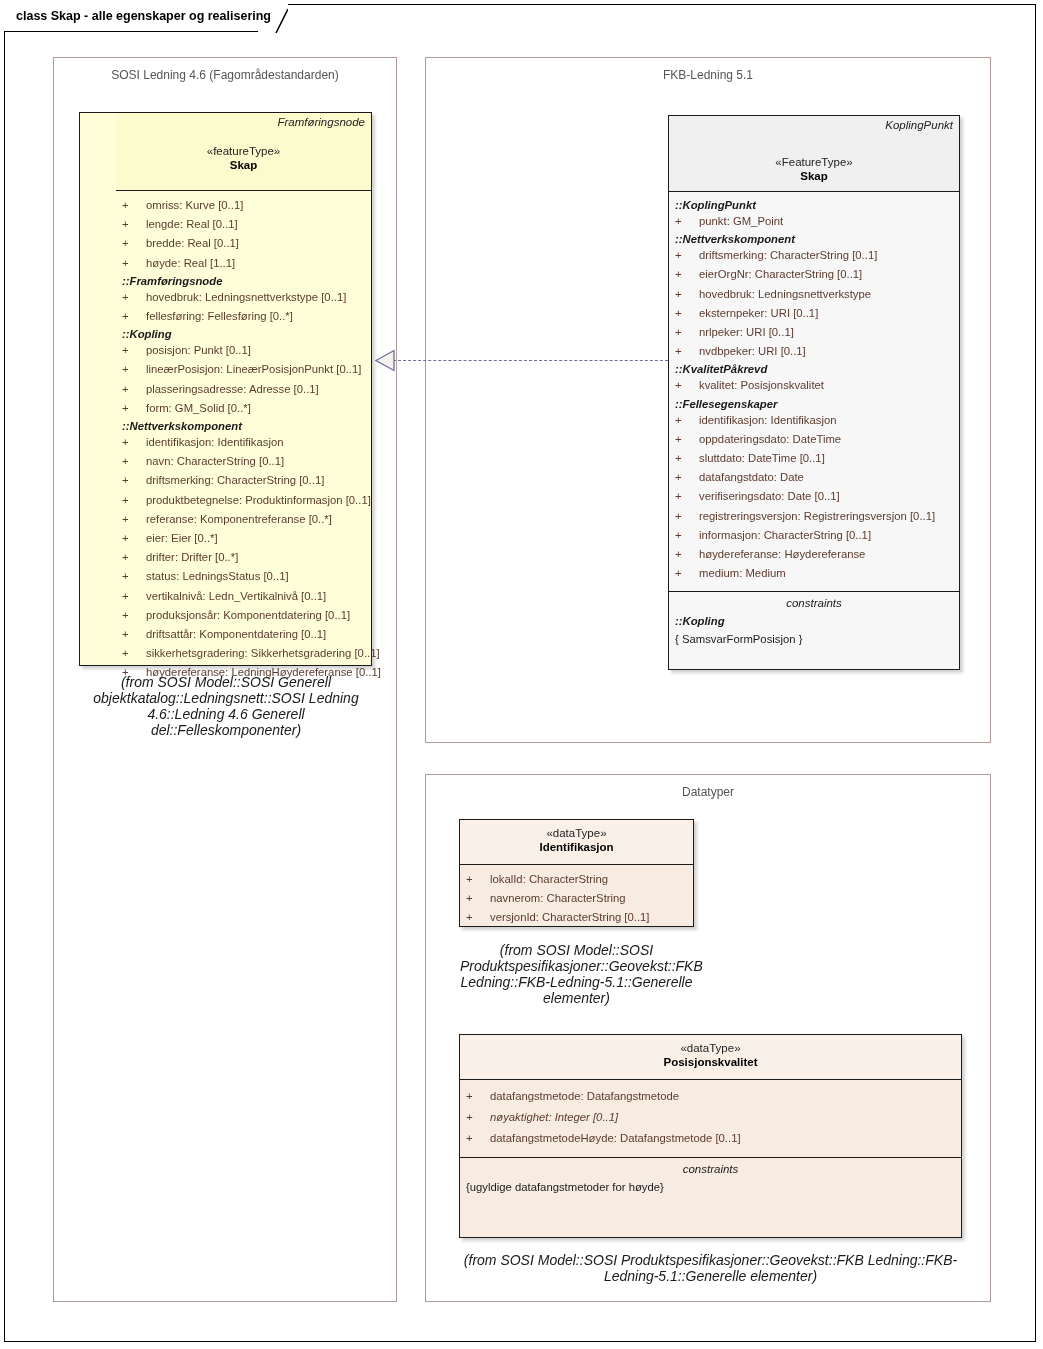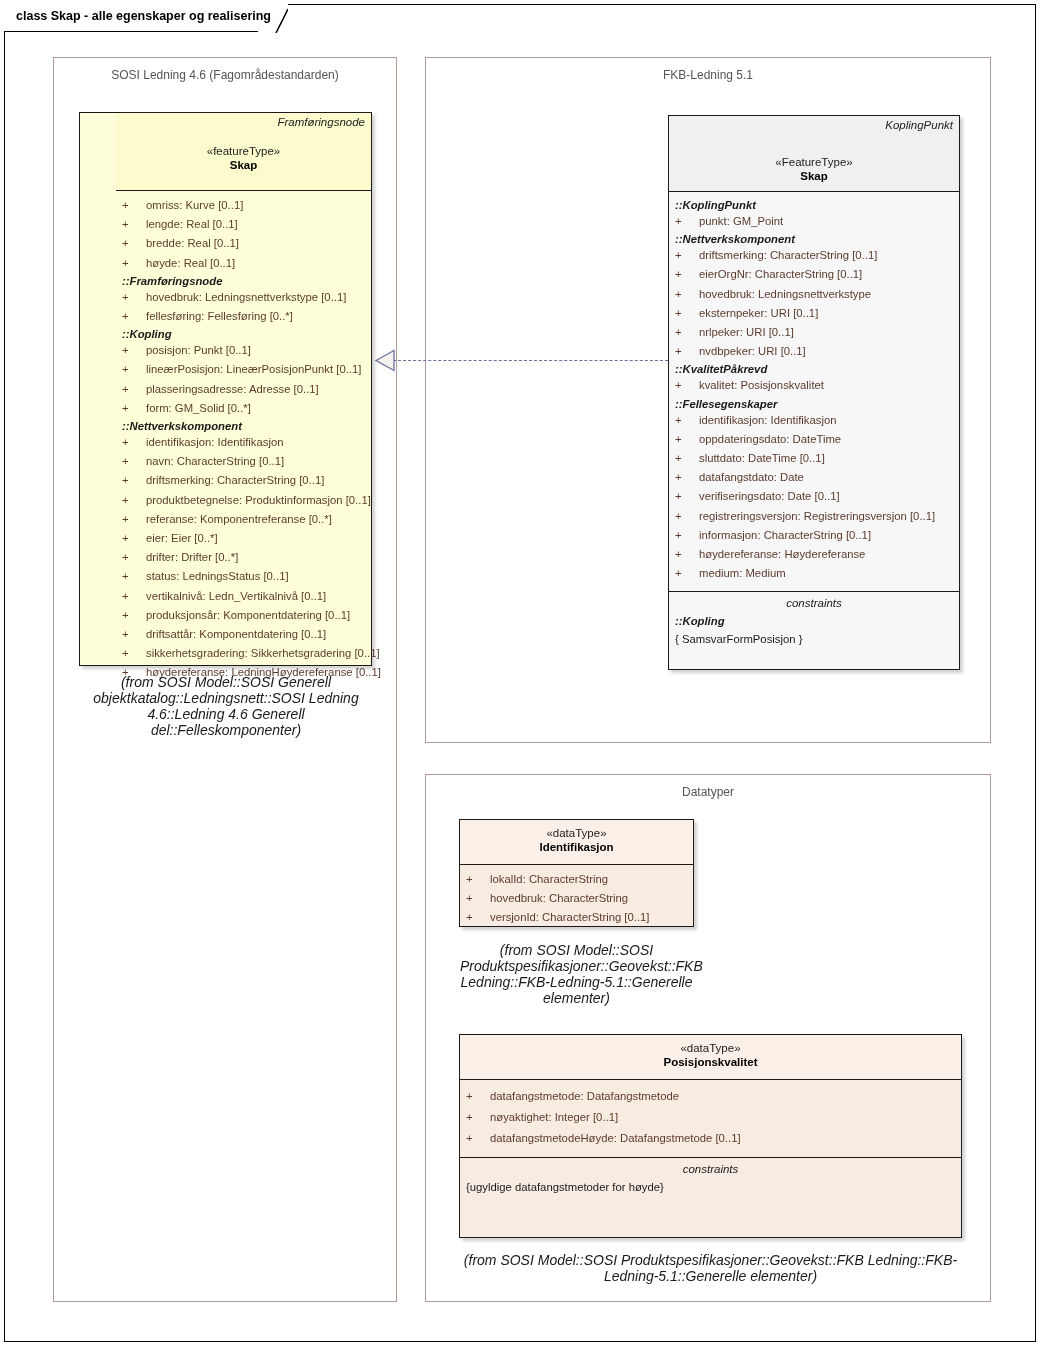--- a/index.html
+++ b/index.html
@@ -152,21 +152,21 @@
     <div class="cls-head" style="height:78px;padding-top:4px;">
       <div class="cls-qual">Framføringsnode</div>
       <div class="cls-stereo" style="margin-top:28px;">«featureType»</div>
       <div class="cls-name" style="margin-top:2px;">Skap</div>
     </div>
     <div class="cls-body">
 
       <div class="attr"><span class="vis">+</span><span>omriss: Kurve [0..1]</span></div>
       <div class="attr"><span class="vis">+</span><span>lengde: Real [0..1]</span></div>
       <div class="attr"><span class="vis">+</span><span>bredde: Real [0..1]</span></div>
-      <div class="attr"><span class="vis">+</span><span>høyde: Real [0..1]</span></div>
+      <div class="attr"><span class="vis">+</span><span>høyde: Real [1..1]</span></div>
 
       <div class="grp">::Framføringsnode</div>
       <div class="attr"><span class="vis">+</span><span>hovedbruk: Ledningsnettverkstype [0..1]</span></div>
       <div class="attr"><span class="vis">+</span><span>fellesføring: Fellesføring [0..*]</span></div>
 
       <div class="grp">::Kopling</div>
       <div class="attr"><span class="vis">+</span><span>posisjon: Punkt [0..1]</span></div>
       <div class="attr"><span class="vis">+</span><span>lineærPosisjon: LineærPosisjonPunkt [0..1]</span></div>
       <div class="attr"><span class="vis">+</span><span>plasseringsadresse: Adresse [0..1]</span></div>
       <div class="attr"><span class="vis">+</span><span>form: GM_Solid [0..*]</span></div>
@@ -246,35 +246,35 @@
     <div class="pkg-title">Datatyper</div>
   </div>
 
   <div class="cls peach" style="left:459px;top:819px;width:235px;height:108px;">
     <div class="cls-head" style="height:45px;padding-top:7px;">
       <div class="cls-stereo">«dataType»</div>
       <div class="cls-name" style="margin-top:2px;">Identifikasjon</div>
     </div>
     <div class="cls-body">
       <div class="attr"><span class="vis">+</span><span>lokalId: CharacterString</span></div>
-      <div class="attr"><span class="vis">+</span><span>hovedbruk: CharacterString</span></div>
+      <div class="attr"><span class="vis">+</span><span>navnerom: CharacterString</span></div>
       <div class="attr"><span class="vis">+</span><span>versjonId: CharacterString [0..1]</span></div>
     </div>
   </div>
 
   <div class="fromnote" style="left:460px;top:942px;width:233px;">(from SOSI Model::SOSI Produktspesifikasjoner::Geovekst::FKB Ledning::FKB-Ledning-5.1::Generelle elementer)</div>
 
   <div class="cls peach" style="left:459px;top:1034px;width:503px;height:204px;">
     <div class="cls-head" style="height:45px;padding-top:7px;">
       <div class="cls-stereo">«dataType»</div>
       <div class="cls-name" style="margin-top:2px;">Posisjonskvalitet</div>
     </div>
     <div class="cls-body" style="padding:6px 0 8px 0;">
       <div class="attr" style="line-height:21px;"><span class="vis">+</span><span>datafangstmetode: Datafangstmetode</span></div>
-      <div class="attr" style="line-height:21px;"><span class="vis">+</span><span>nøyaktighet: Integer [0..1]</span></div>
+      <div class="attr" style="line-height:21px;font-style:italic;"><span class="vis">+</span><span>nøyaktighet: Integer [0..1]</span></div>
       <div class="attr" style="line-height:21px;"><span class="vis">+</span><span>datafangstmetodeHøyde: Datafangstmetode [0..1]</span></div>
     </div>
     <div class="cls-sep" style="padding-bottom:10px;">
       <div class="constraints-title">constraints</div>
       <div class="constraint-line">{ugyldige datafangstmetoder for høyde}</div>
     </div>
   </div>
 
   <div class="fromnote" style="left:455px;top:1252px;width:511px;">(from SOSI Model::SOSI Produktspesifikasjoner::Geovekst::FKB Ledning::FKB-Ledning-5.1::Generelle elementer)</div>
 

